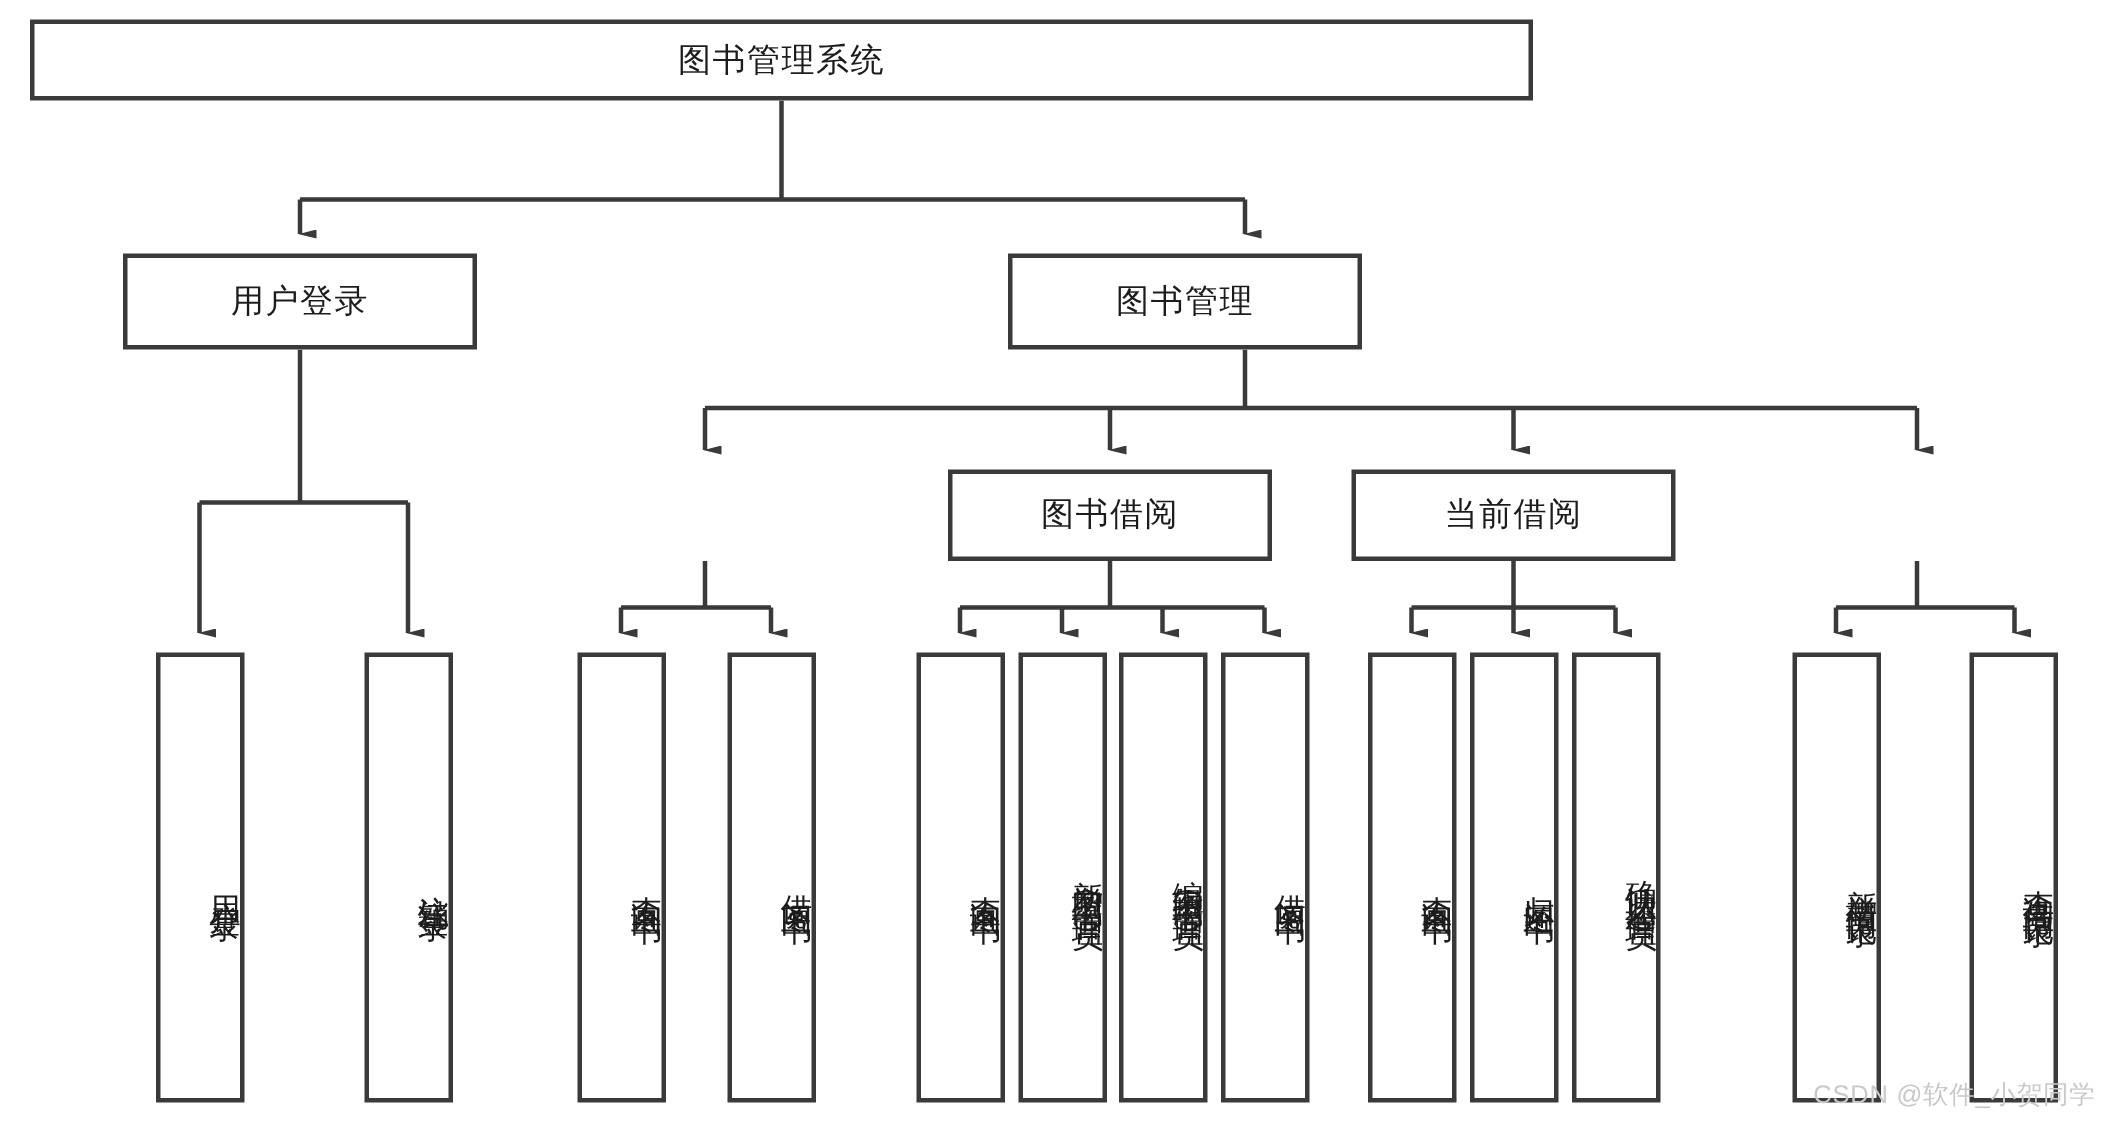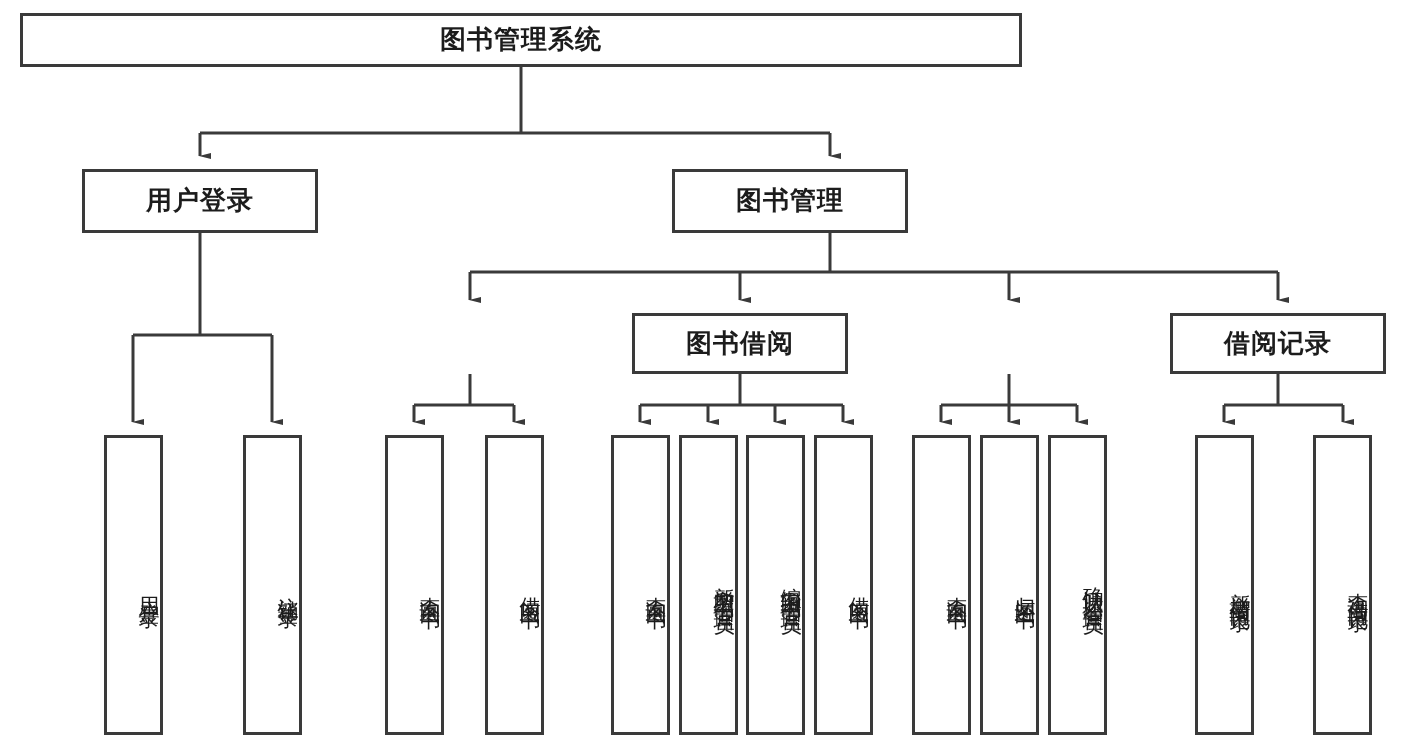--- a/index.html
+++ b/index.html
@@ -30,24 +30,23 @@
     box-sizing: border-box;
     background: #ffffff;
     border: 3px solid #3a3a3a;
     display: flex;
     align-items: center;
     justify-content: center;
     color: #1c1c1c;
     z-index: 2;
   }
   .node.horiz {
-    font-size: 26px;
+    font-size: 22px;
     letter-spacing: 1px;
     line-height: 1.2;
-    font-weight: bold;
   }
   .node.vert {
     writing-mode: vertical-rl;
     text-orientation: upright;
     font-size: 21px;
     letter-spacing: 4px;
     padding-top: 6px;
     align-items: flex-start;
     justify-content: center;
     line-height: 1.05;
@@ -133,22 +132,22 @@
   <div class="node horiz" style="left:82px; top:169px; width:236px; height:64px;">
     <span class="nodelabel">用户登录</span>
   </div>
   <div class="node horiz" style="left:672px; top:169px; width:236px; height:64px;">
     <span class="nodelabel">图书管理</span>
   </div>
 
   <div class="node horiz" style="left:632px; top:313px; width:216px; height:61px;">
     <span class="nodelabel">图书借阅</span>
   </div>
-  <div class="node horiz" style="left:1170px; top:313px; width:216px; height:61px;">
-    <span class="nodelabel">借阅记录</span>
+  <div class="node horiz" style="left:901px; top:313px; width:216px; height:61px;">
+    <span class="nodelabel">当前借阅</span>
   </div>
 
   <div class="node vert" style="left:104px; top:435px; width:59px; height:300px;">
     <span class="nodelabel">用户登录</span>
   </div>
   <div class="node vert" style="left:243px; top:435px; width:59px; height:300px;">
     <span class="nodelabel">注销登录</span>
   </div>
 
   <div class="node vert" style="left:385px; top:435px; width:59px; height:300px;">
@@ -181,14 +180,15 @@
     <span class="nodelabel">确认归还（管理员）</span>
   </div>
 
   <div class="node vert" style="left:1195px; top:435px; width:59px; height:300px;">
     <span class="nodelabel">新增借阅记录</span>
   </div>
   <div class="node vert" style="left:1313px; top:435px; width:59px; height:300px;">
     <span class="nodelabel">查询借阅记录</span>
   </div>
 
+  <div id="watermark">CSDN @软件_小贺同学</div>
 
 </div>
 
 </body></html>

